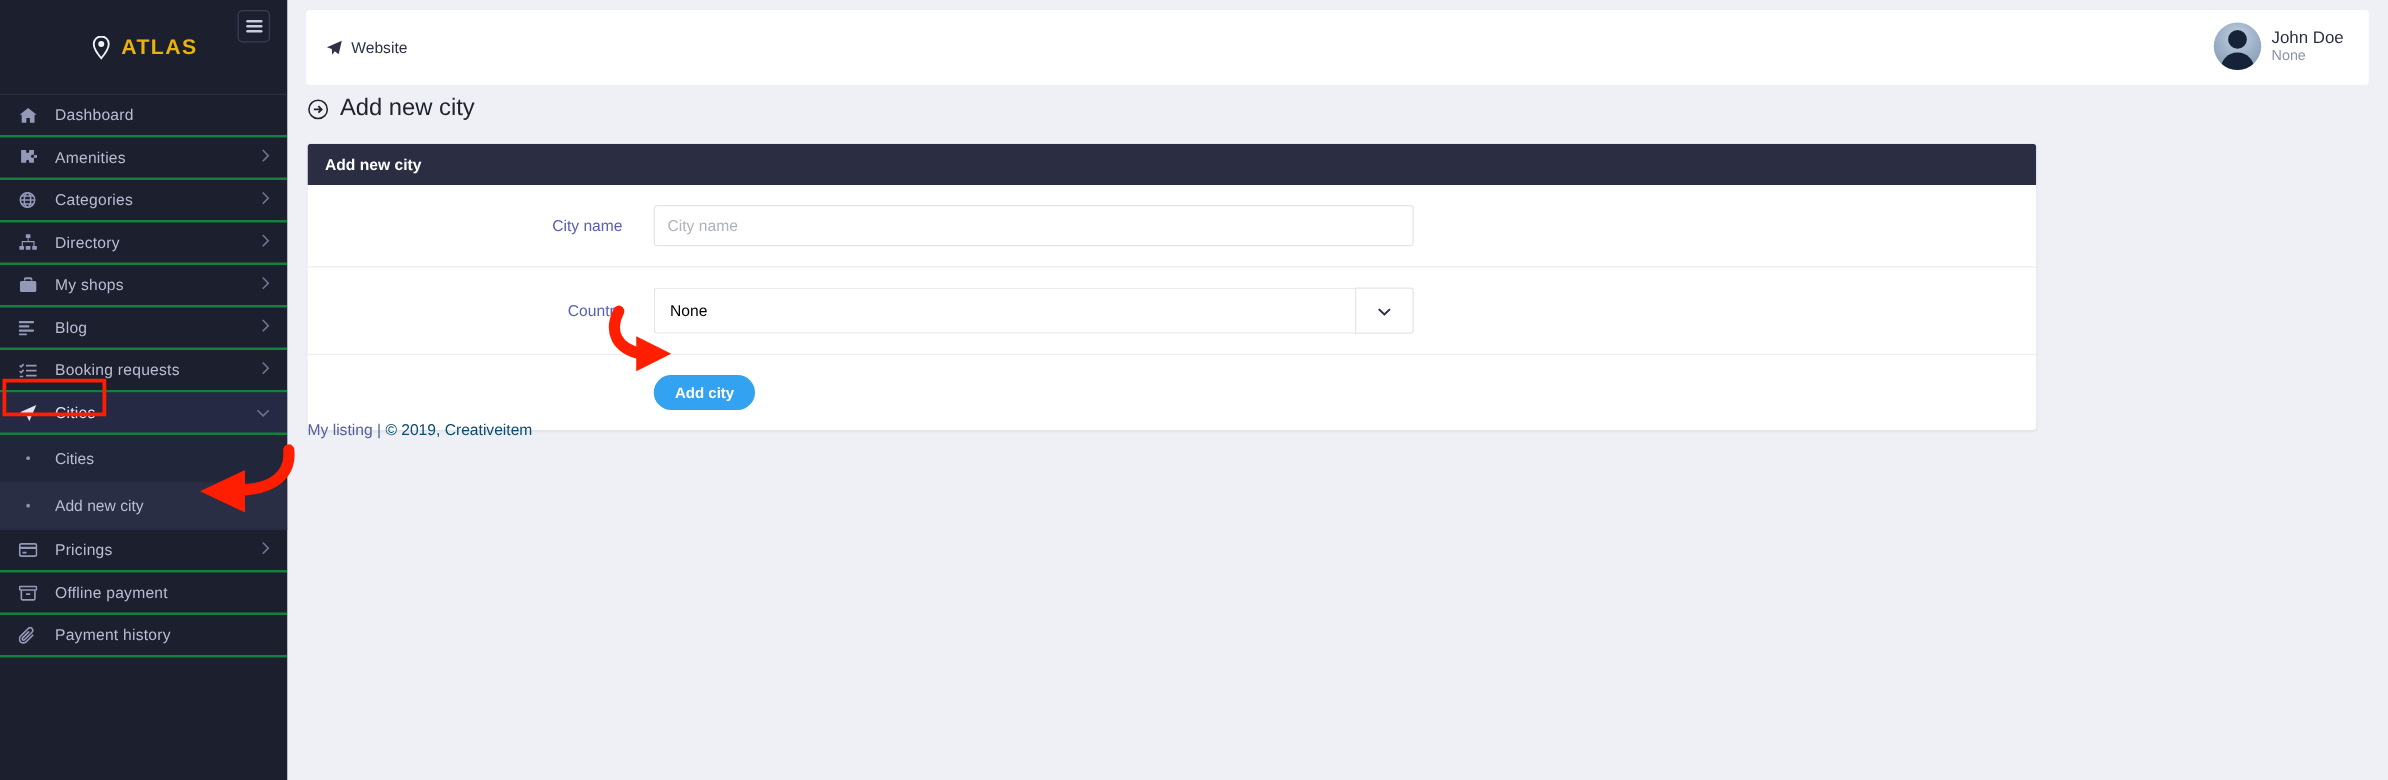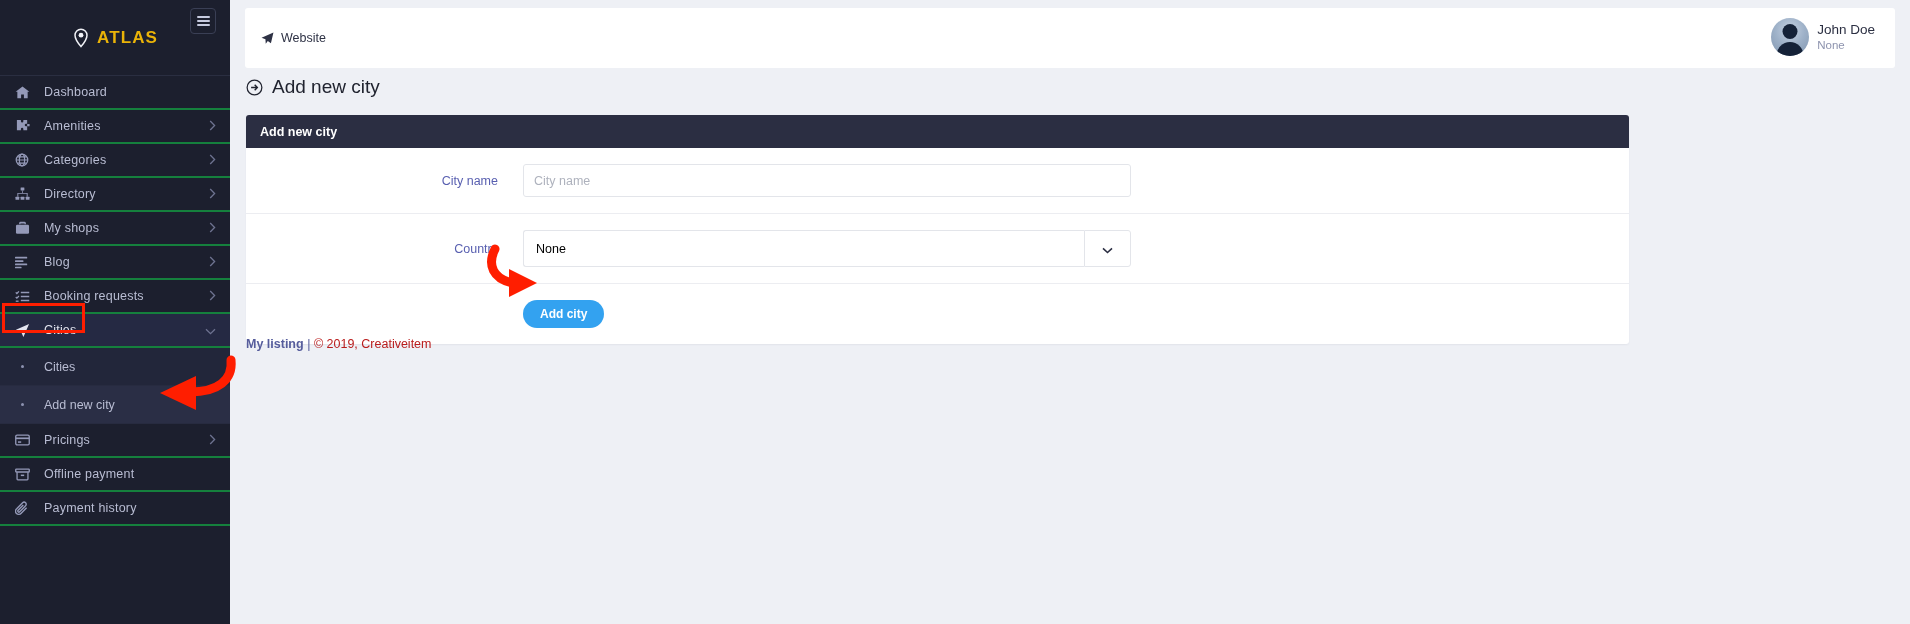--- a/index.html
+++ b/index.html
@@ -236,23 +236,23 @@
     font-weight: bold;
     font-family: "Liberation Sans", sans-serif;
     cursor: pointer;
   }
 
   
   #footer {
     position: absolute; left: 16px; top: 337px;
     font-size: 12.5px; color: #53576c;
   }
-  #footer .fbrand { color: #565d9c; font-weight: bold; margin-top: 28px; }
+  #footer .fbrand { color: #565d9c; font-weight: normal; margin-top: 28px; }
   #footer .fsep { color: #565d9c; }
-  #footer .fcopy { color: #b91c1c; }
+  #footer .fcopy { color: #0c4a6e; }
 
   
   .annot { position: absolute; pointer-events: none; z-index: 50; }
 </style>
 </head>
 <body>
 
 <div id="sidebar">
 
   <div id="sidebar-top">

